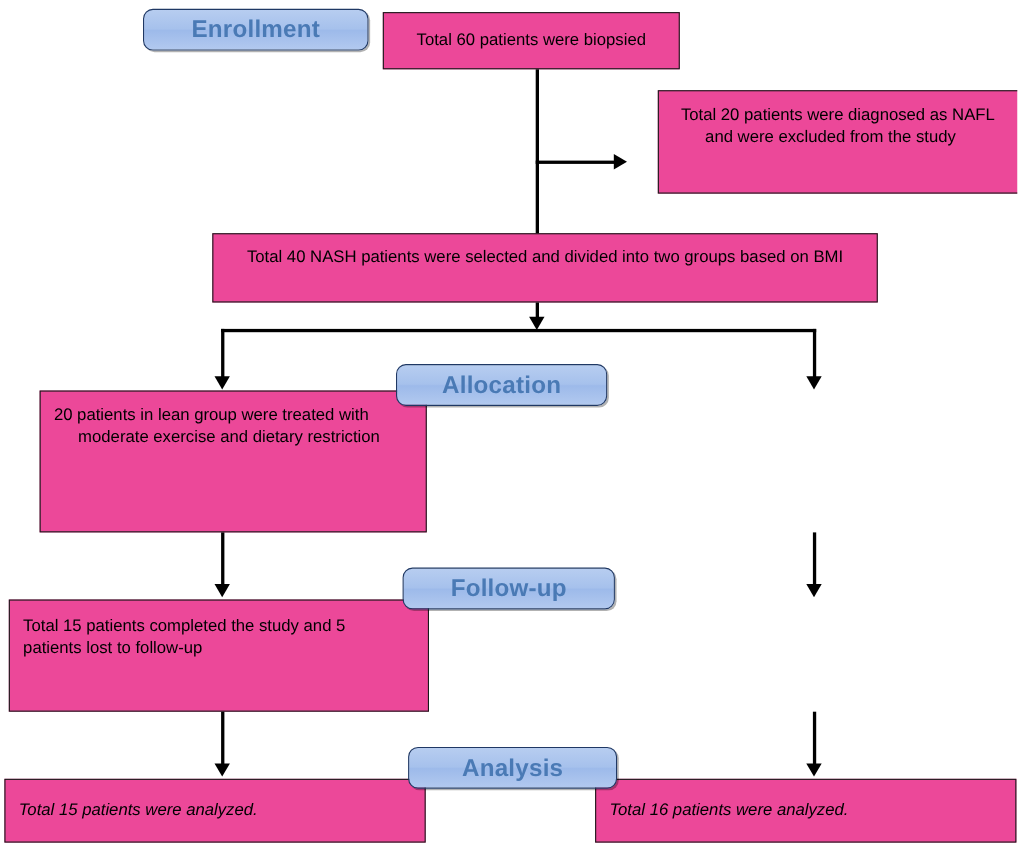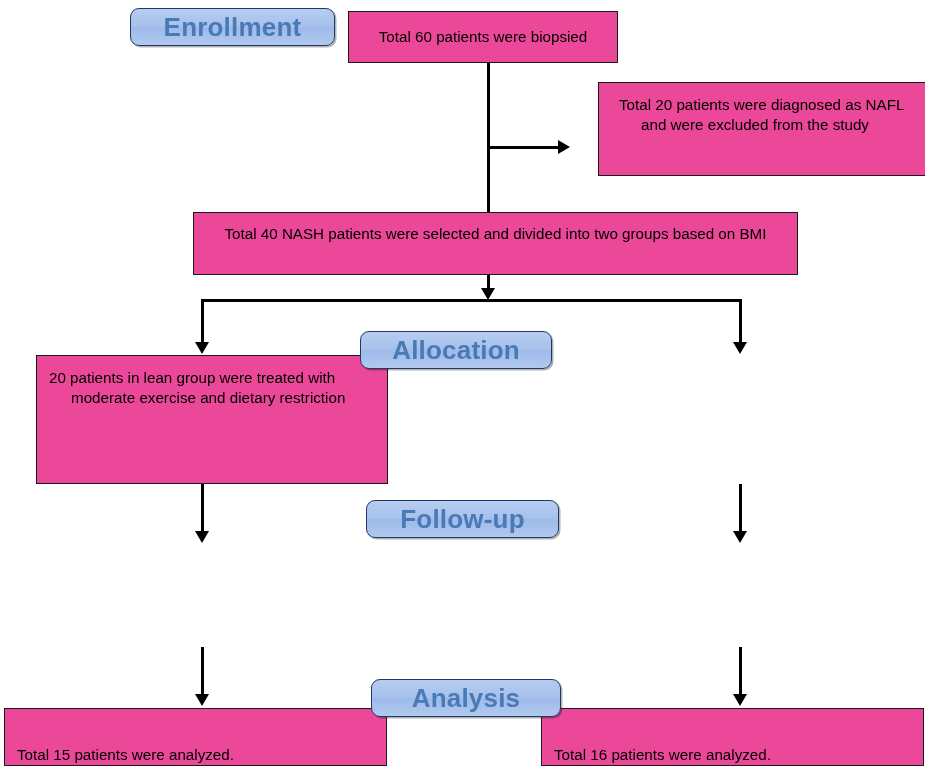--- a/index.html
+++ b/index.html
@@ -43,43 +43,44 @@
     padding: 14px 10px 0 12px;
     text-align: left;
   }
   .pad-hang {
     padding: 12px 12px 0 12px;
     text-align: center;
     margin-left: 28px;
   }
   .pad-mid {
     display: flex;
-    align-items: flex-end;
+    align-items: center;
     justify-content: flex-start;
     padding: 0 12px;
     text-align: left;
+    font-style: italic;
   }
   .pad-mid-c {
     display: flex;
     align-items: center;
     justify-content: center;
     padding: 0 14px;
     text-align: center;
   }
 
   
   .stage {
     position: absolute;
     box-sizing: border-box;
     border: 1.8px solid #1f3864;
     border-radius: 9px;
     background: linear-gradient(to bottom, #b7cdf0 0%, #a6c1ec 48%, #9dbaea 52%, #b2c9ef 100%);
     color: #4a7ab5;
     font-weight: bold;
-    font-size: 26px;
+    font-size: 22px;
     display: flex;
     align-items: center;
     justify-content: center;
     letter-spacing: 0.2px;
     box-shadow: 1.5px 1.5px 0 rgba(0,0,0,0.30);
     z-index: 6;
   }
 
   
   .vline, .hline {
@@ -115,21 +116,21 @@
 <div id="canvas">
 
   <div class="stage" style="left:130px; top:8px; width:205px; height:38px;">
     <span>Enrollment</span>
   </div>
 
   <div class="stage" style="left:360px; top:331px; width:192px; height:38px;">
     <span>Allocation</span>
   </div>
 
-  <div class="stage" style="left:366px; top:500px; width:193px; height:38px;">
+  <div class="stage" style="left:366px; top:516px; width:193px; height:38px;">
     <span>Follow-up</span>
   </div>
 
   <div class="stage" style="left:371px; top:679px; width:190px; height:38px;">
     <span>Analysis</span>
   </div>
 
   <div class="vline" style="left:487px; top:63px; height:149px;"></div>
 
   <div class="hline" style="left:487px; top:146px; width:72px;"></div>
@@ -168,20 +169,23 @@
 
   <div class="box pad-c" style="left:193px; top:212px; width:605px; height:63px;">
     <span class="txt">Total 40 NASH patients were selected and divided into two groups based on BMI</span>
   </div>
 
   <div class="box pad-hang" style="left:8px; top:355px; width:352px; height:129px;">
     <span class="txt" style="display:inline-block; max-width:318px; text-align:left; text-indent:-22px; padding-left:22px;">20 patients in lean group were treated with moderate exercise and dietary restriction</span>
   </div>
 
 
+  <div class="box pad-l" style="left:8px; top:545px; width:382px; height:102px;">
+    <span class="txt" style="display:inline-block; max-width:345px;">Total 15 patients completed the study and 5 patients lost to follow-up</span>
+  </div>
 
 
   <div class="box pad-mid" style="left:4px; top:708px; width:383px; height:58px;">
     <span class="txt">Total 15 patients were analyzed.</span>
   </div>
 
   <div class="box pad-mid" style="left:541px; top:708px; width:383px; height:58px;">
     <span class="txt">Total 16 patients were analyzed.</span>
   </div>
 

